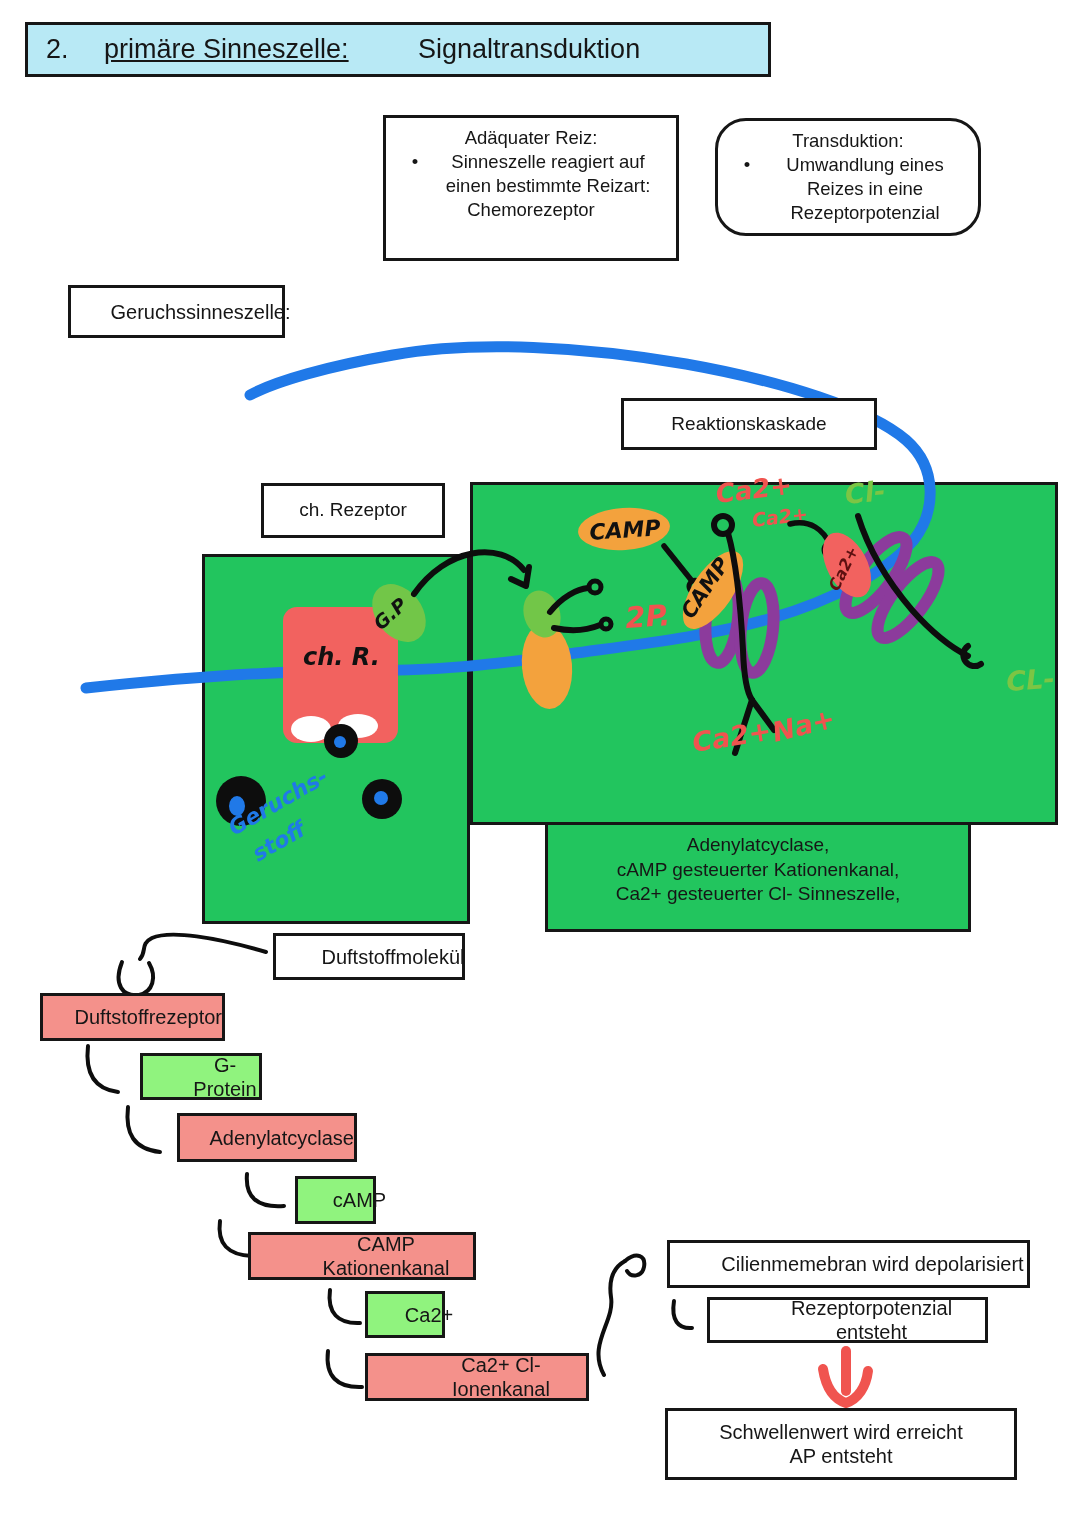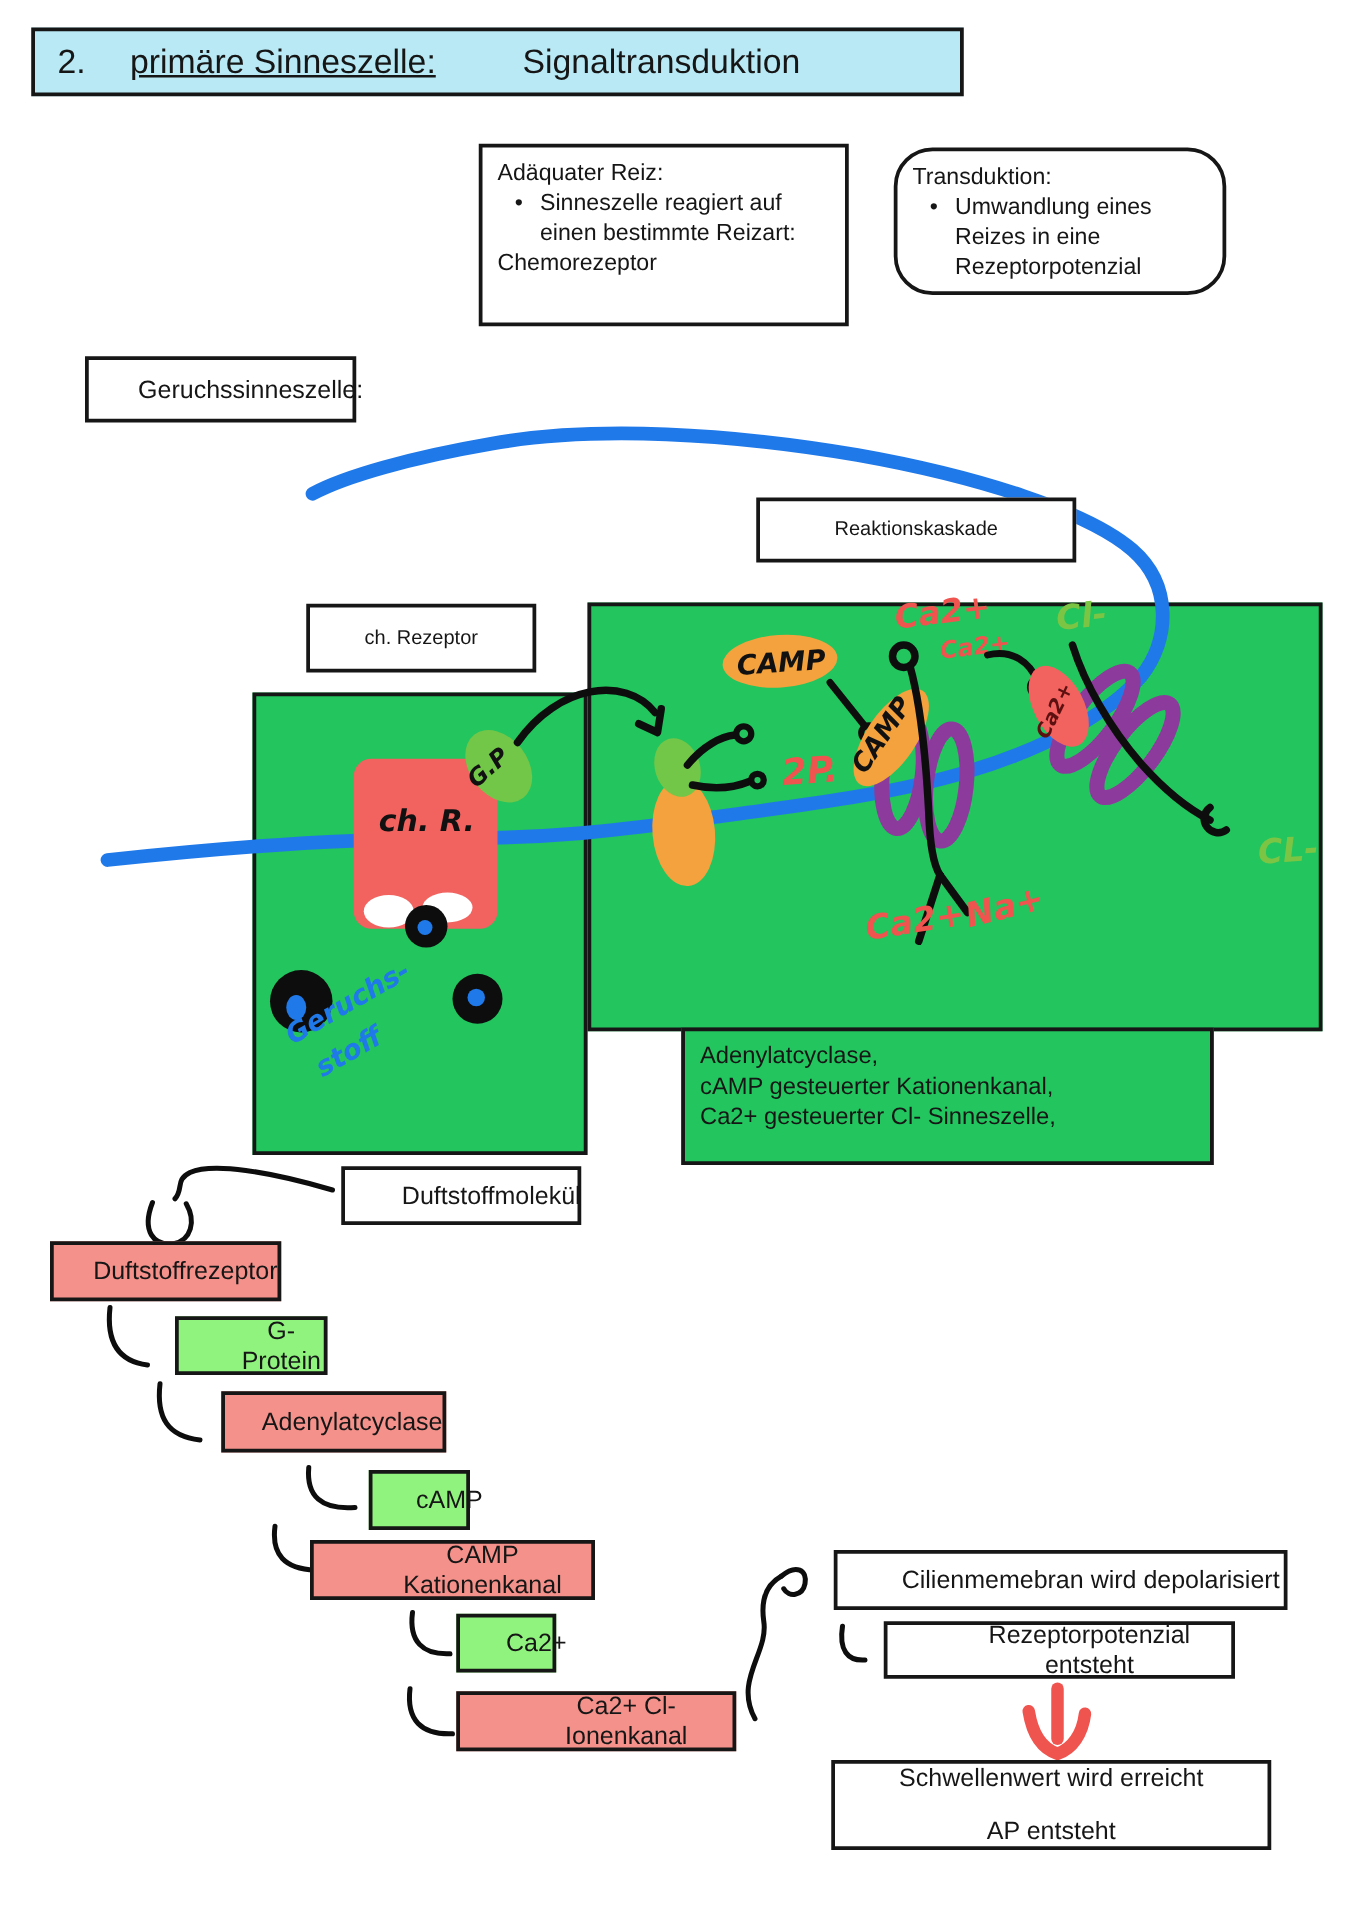--- a/index.html
+++ b/index.html
@@ -27,28 +27,28 @@
   }
   .container{background:#22c55e;z-index:1;margin-top:39px;}
   .label-bx{z-index:3;}
   .fill-salmon{background:var(--salmon);justify-content:flex-end;}
   .fill-green{background:var(--green);justify-content:center;}
   .fill-cyan{background:var(--cyan);}
   .header{justify-content:flex-start;font-size:27px;}
   .header .h-num{position:absolute;left:18px;}
   .header .h-title{position:absolute;left:76px;text-decoration:underline;}
   .header .h-sub{position:absolute;left:390px;}
-  .infobox{display:block;font-size:18.5px;line-height:1.3;padding:8px 12px;text-align:left;}
+  .infobox{display:block;font-size:18.5px;line-height:1.3;padding:8px 12px;text-align:center;}
   .ib-row{display:flex;}
   .ib-row::before{content:"\2022";width:34px;flex:0 0 34px;text-align:center;}
   .ib-text{flex:1;}
   .svg-layer{position:absolute;left:0;top:0;z-index:2;pointer-events:none;}
   .hand{font-family:"DejaVu Sans",sans-serif;font-style:italic;font-weight:bold;}
-  .fs20{font-size:20px;padding-left:48px;} .fs24{font-size:16px;}
-  .two-line{flex-direction:column;font-size:20px;justify-content:space-between;}
+  .fs20{font-size:20px;padding-left:48px;} .fs24{font-size:19px;margin-left:16px;}
+  .two-line{flex-direction:column;font-size:20px;}
 </style>
 </head>
 <body>
 
 <div class="canvas">
 
   <div class="bx container" style="left:202px;top:515px;width:268px;height:370px;"></div>
   <div class="bx container" style="left:470px;top:443px;width:588px;height:343px;"></div>
   <div class="bx container infobox" style="left:545px;top:783px;width:426px;height:110px;font-size:19px;">
     <div>Adenylatcyclase,</div>

